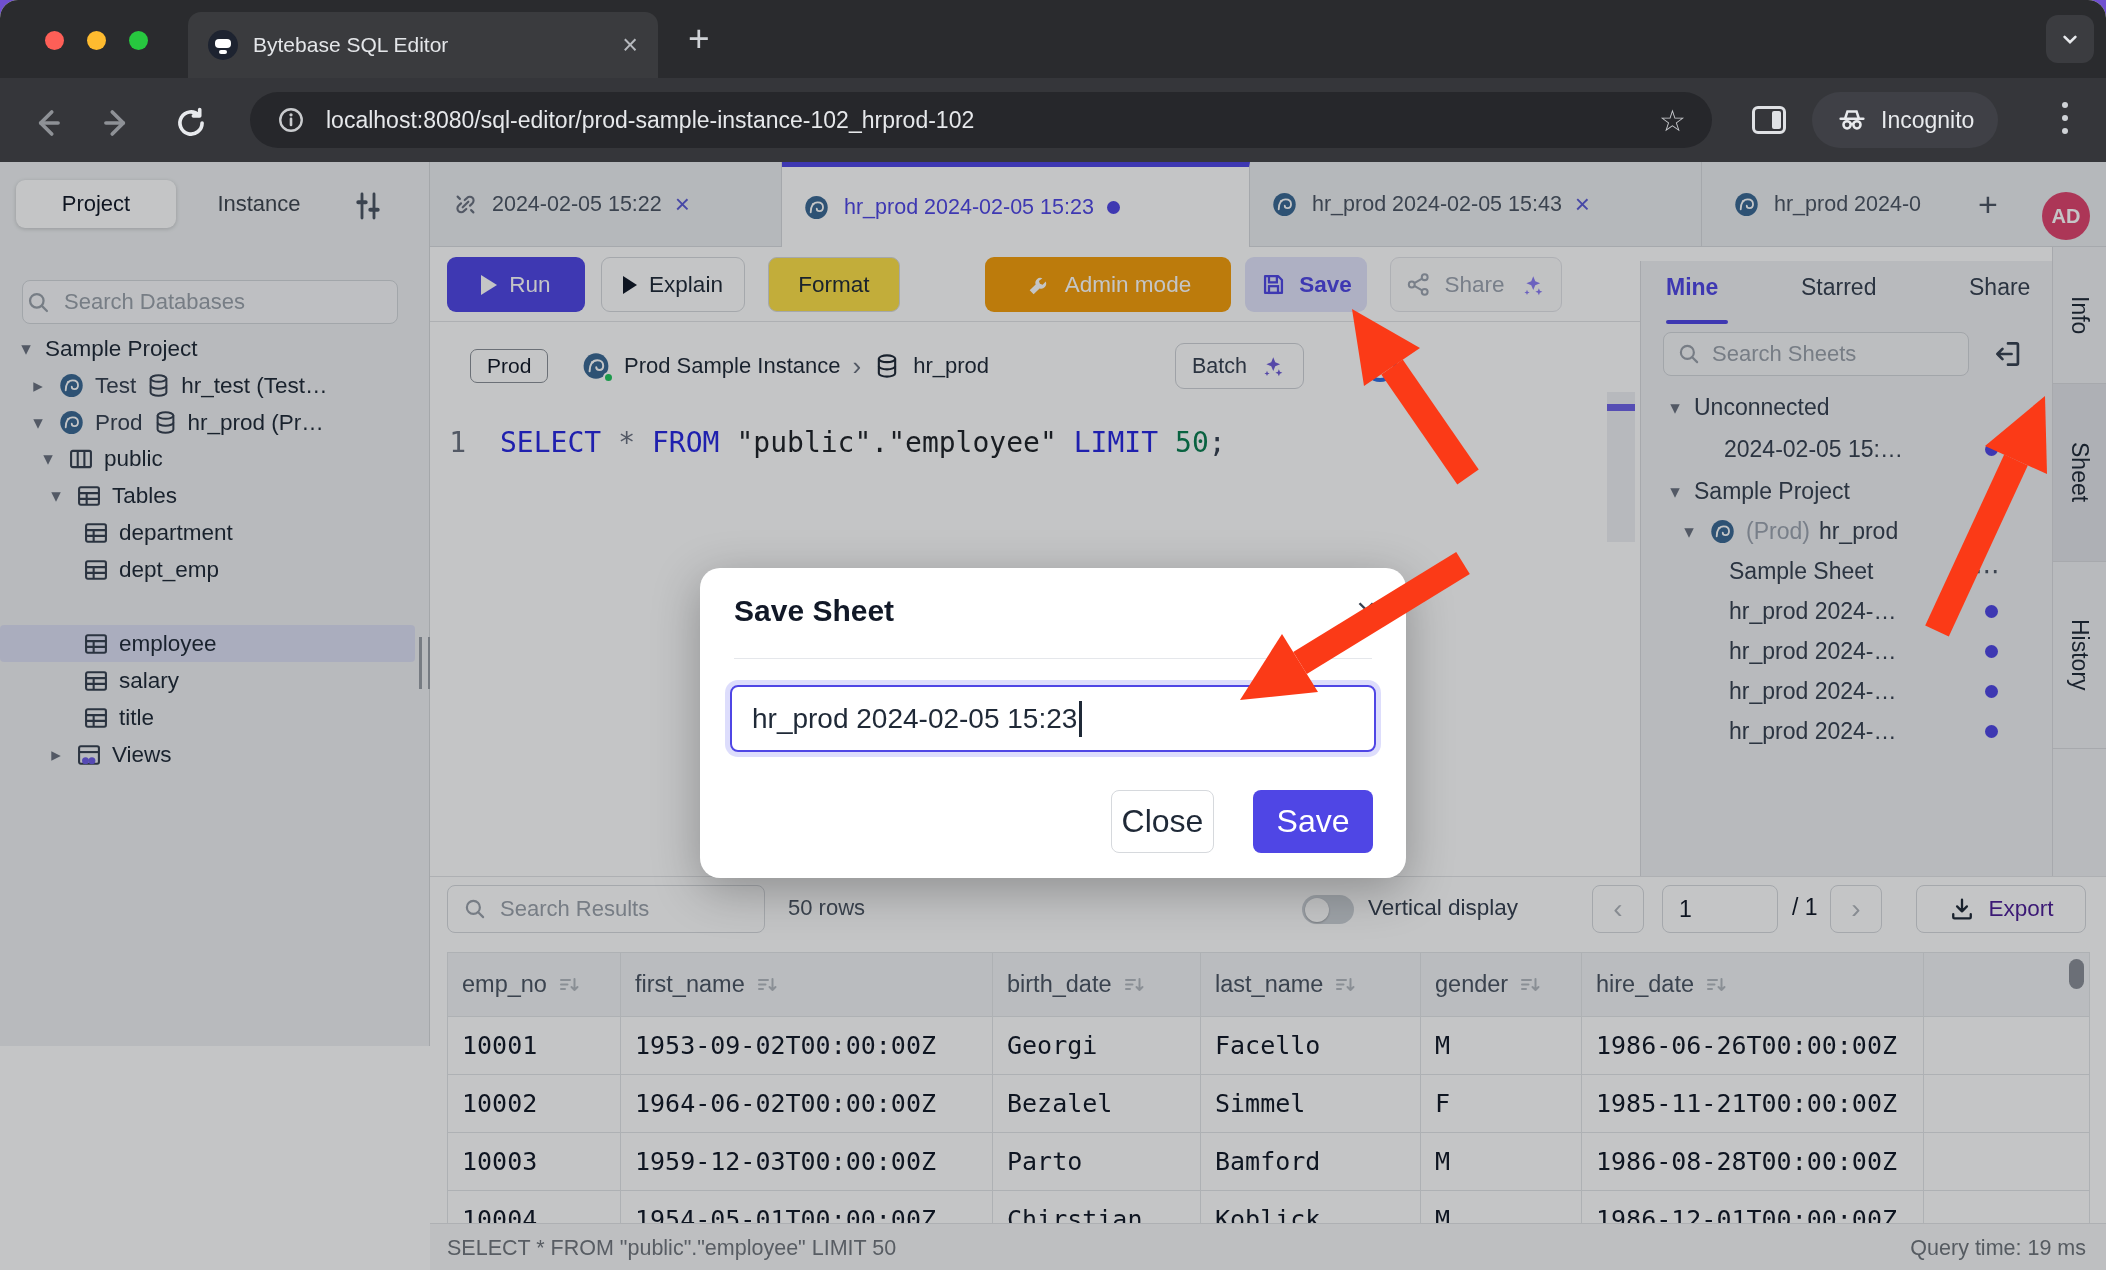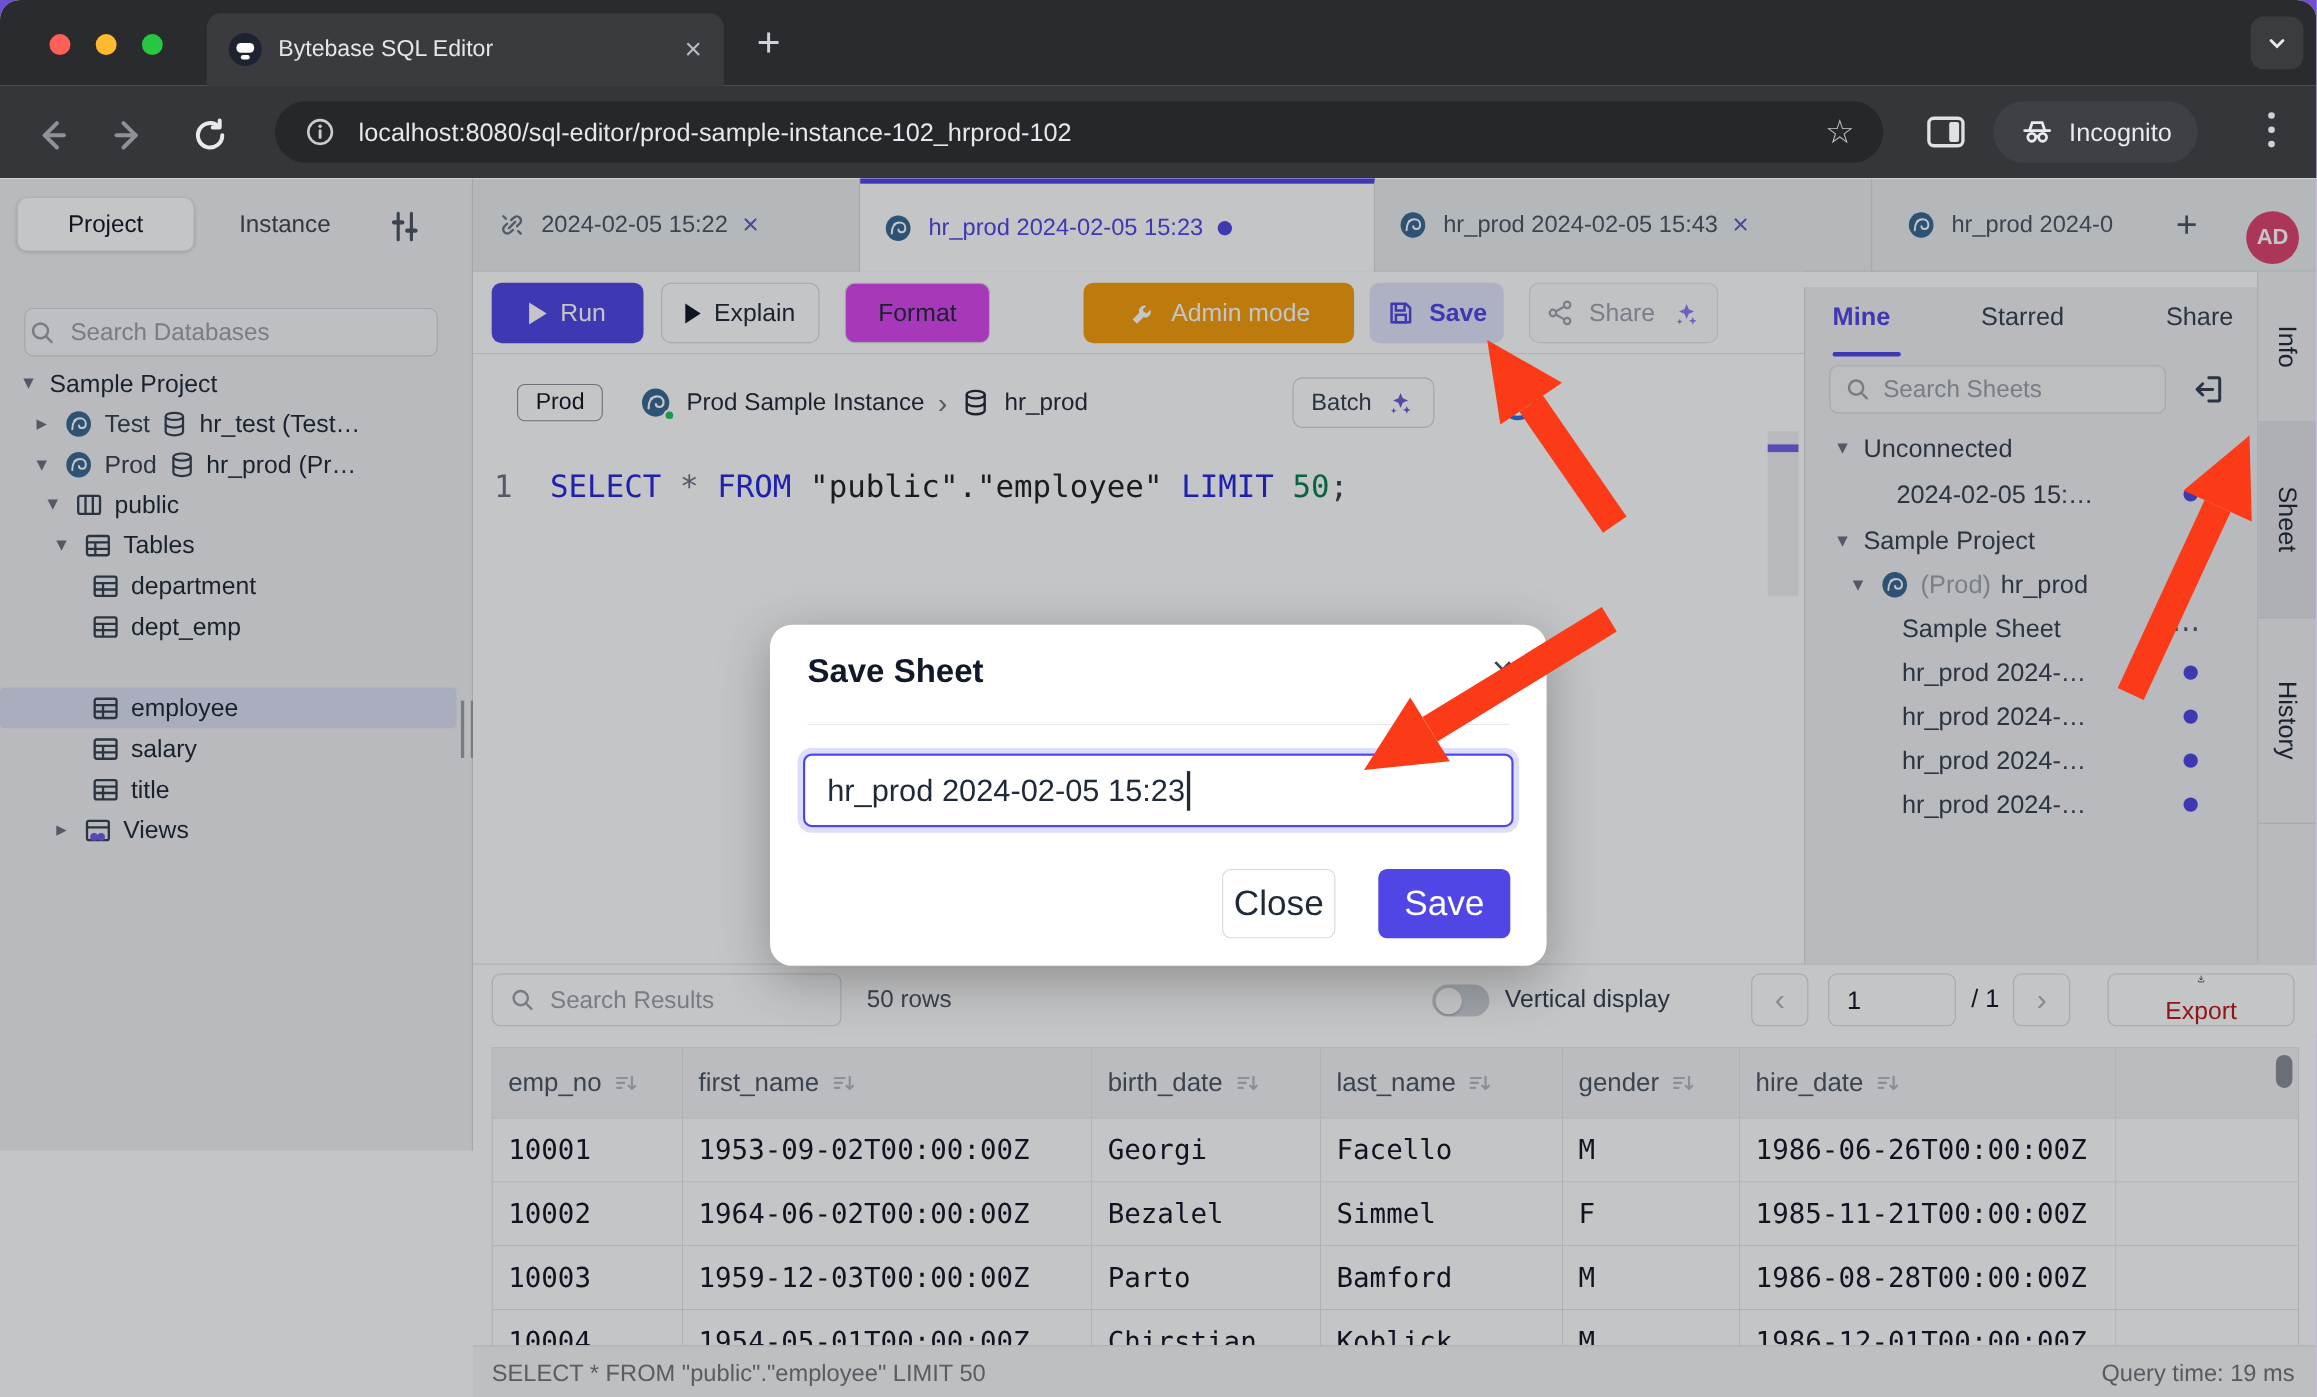--- a/index.html
+++ b/index.html
@@ -53,21 +53,21 @@
   .etab .x{color:#5b5bd6;font-size:26px;}
   .dirty{width:13px;height:13px;border-radius:50%;background:#4f46e5;flex:none;}
   .plus-tab{position:absolute;left:1548px;top:0;height:85px;display:flex;align-items:center;font-size:34px;color:#4b5563;font-weight:300;}
   .avatar{position:absolute;left:1612px;top:30px;width:48px;height:48px;border-radius:50%;background:#e0446e;color:#fff;display:flex;align-items:center;justify-content:center;font-size:20px;font-weight:700;z-index:5;}
 
   
   .toolbar{position:absolute;left:430px;top:85px;width:1210px;height:75px;background:#fff;border-bottom:1px solid #e2e4e7;}
   .tbtn{position:absolute;top:10px;height:55px;border-radius:9px;display:flex;align-items:center;justify-content:center;gap:12px;font-size:22.5px;}
   .btn-run{left:17px;width:138px;background:#4f46e5;color:#fff;font-weight:500;}
   .btn-explain{left:171px;width:144px;background:#fff;border:1.5px solid #d6d9dd;color:#1f2937;}
-  .btn-format{left:338px;width:132px;background:#d946ef;border:1.5px solid #d6d9dd;color:#1f2937;}
+  .btn-format{left:338px;width:132px;background:#fde047;border:1.5px solid #d6d9dd;color:#1f2937;}
   .btn-admin{left:555px;width:246px;background:#f59e0b;color:#fff;font-weight:500;}
   .btn-save{left:815px;width:122px;background:#e2e4fb;color:#4f46e5;font-weight:600;}
   .btn-share{left:960px;width:172px;background:#fbfbfc;border:1.5px solid #e3e4e8;color:#9ca3af;}
   .playw{width:0;height:0;border-left:16px solid #fff;border-top:10px solid transparent;border-bottom:10px solid transparent;}
   .playd{width:0;height:0;border-left:14px solid #111827;border-top:9px solid transparent;border-bottom:9px solid transparent;}
 
   
   .edarea{position:absolute;left:430px;top:160px;width:1210px;height:554px;background:#fff;}
   .crumb{position:absolute;top:21px;height:46px;display:flex;align-items:center;}
   .chip{border:1.5px solid #8b9097;border-radius:7px;padding:4px 16px;font-size:21px;color:#111827;}
@@ -103,21 +103,21 @@
   
   .resbar{position:absolute;left:430px;top:714px;width:1676px;height:64px;background:#fff;border-top:1px solid #e2e4e7;}
   .res-search{position:absolute;left:17px;top:8px;width:318px;height:48px;border:1.5px solid #d6d9dd;border-radius:8px;display:flex;align-items:center;gap:12px;padding:0 14px;color:#9aa1aa;font-size:22px;}
   .rowcount{position:absolute;left:358px;top:18px;font-size:22px;color:#4b5563;}
   .toggle{position:absolute;left:872px;top:18px;width:52px;height:29px;border-radius:15px;background:#ccd1d7;}
   .toggle::after{content:"";position:absolute;left:3px;top:2.5px;width:24px;height:24px;border-radius:50%;background:#fff;box-shadow:0 1px 2px rgba(0,0,0,.25);}
   .vlabel{position:absolute;left:938px;top:18px;font-size:22.5px;color:#374151;}
   .pgbtn{position:absolute;top:8px;width:52px;height:48px;border:1.5px solid #d6d9dd;border-radius:8px;display:flex;align-items:center;justify-content:center;color:#b0b5bb;font-size:28px;}
   .pginput{position:absolute;left:1232px;top:8px;width:116px;height:48px;border:1.5px solid #d6d9dd;border-radius:8px;font-size:23px;color:#111827;padding:0 16px;background:#fff;font-family:inherit;}
   .pgtotal{position:absolute;left:1362px;top:17px;font-size:23px;color:#111827;}
-  .btn-export{position:absolute;left:1486px;top:8px;width:170px;height:48px;border:1.5px solid #d6d9dd;border-radius:8px;display:flex;align-items:center;justify-content:center;gap:12px;font-size:22.5px;color:#b91c1c;background:#fff;flex-direction:column;}
+  .btn-export{position:absolute;left:1486px;top:8px;width:170px;height:48px;border:1.5px solid #d6d9dd;border-radius:8px;display:flex;align-items:center;justify-content:center;gap:12px;font-size:22.5px;color:#4c1d95;background:#fff;}
 
   
   .rtable{position:absolute;left:447px;top:790px;width:1643px;height:271px;overflow:hidden;border-left:1px solid #e3e5e8;border-top:1px solid #e3e5e8;}
   .trow{display:grid;grid-template-columns:173px 372px 208px 220px 161px 342px 1fr;}
   .th{height:64px;background:#f2f4f6;border-right:1px solid #e3e5e8;border-bottom:1px solid #e3e5e8;display:flex;align-items:center;gap:10px;padding:0 14px;font-size:23.5px;color:#4b5563;font-weight:500;}
   .td{height:58px;background:#fff;border-right:1px solid #e3e5e8;border-bottom:1px solid #e3e5e8;display:flex;align-items:center;padding:0 14px;font-family:"DejaVu Sans Mono","Liberation Mono",monospace;font-size:25px;color:#111827;white-space:nowrap;overflow:hidden;}
   .vscroll{position:absolute;left:1621px;top:6px;width:15px;height:30px;border-radius:8px;background:#8a8f98;}
 
   
   .statusbar{position:absolute;left:430px;top:1061px;width:1676px;height:47px;background:#f7f8f9;border-top:1px solid #e2e4e7;}

